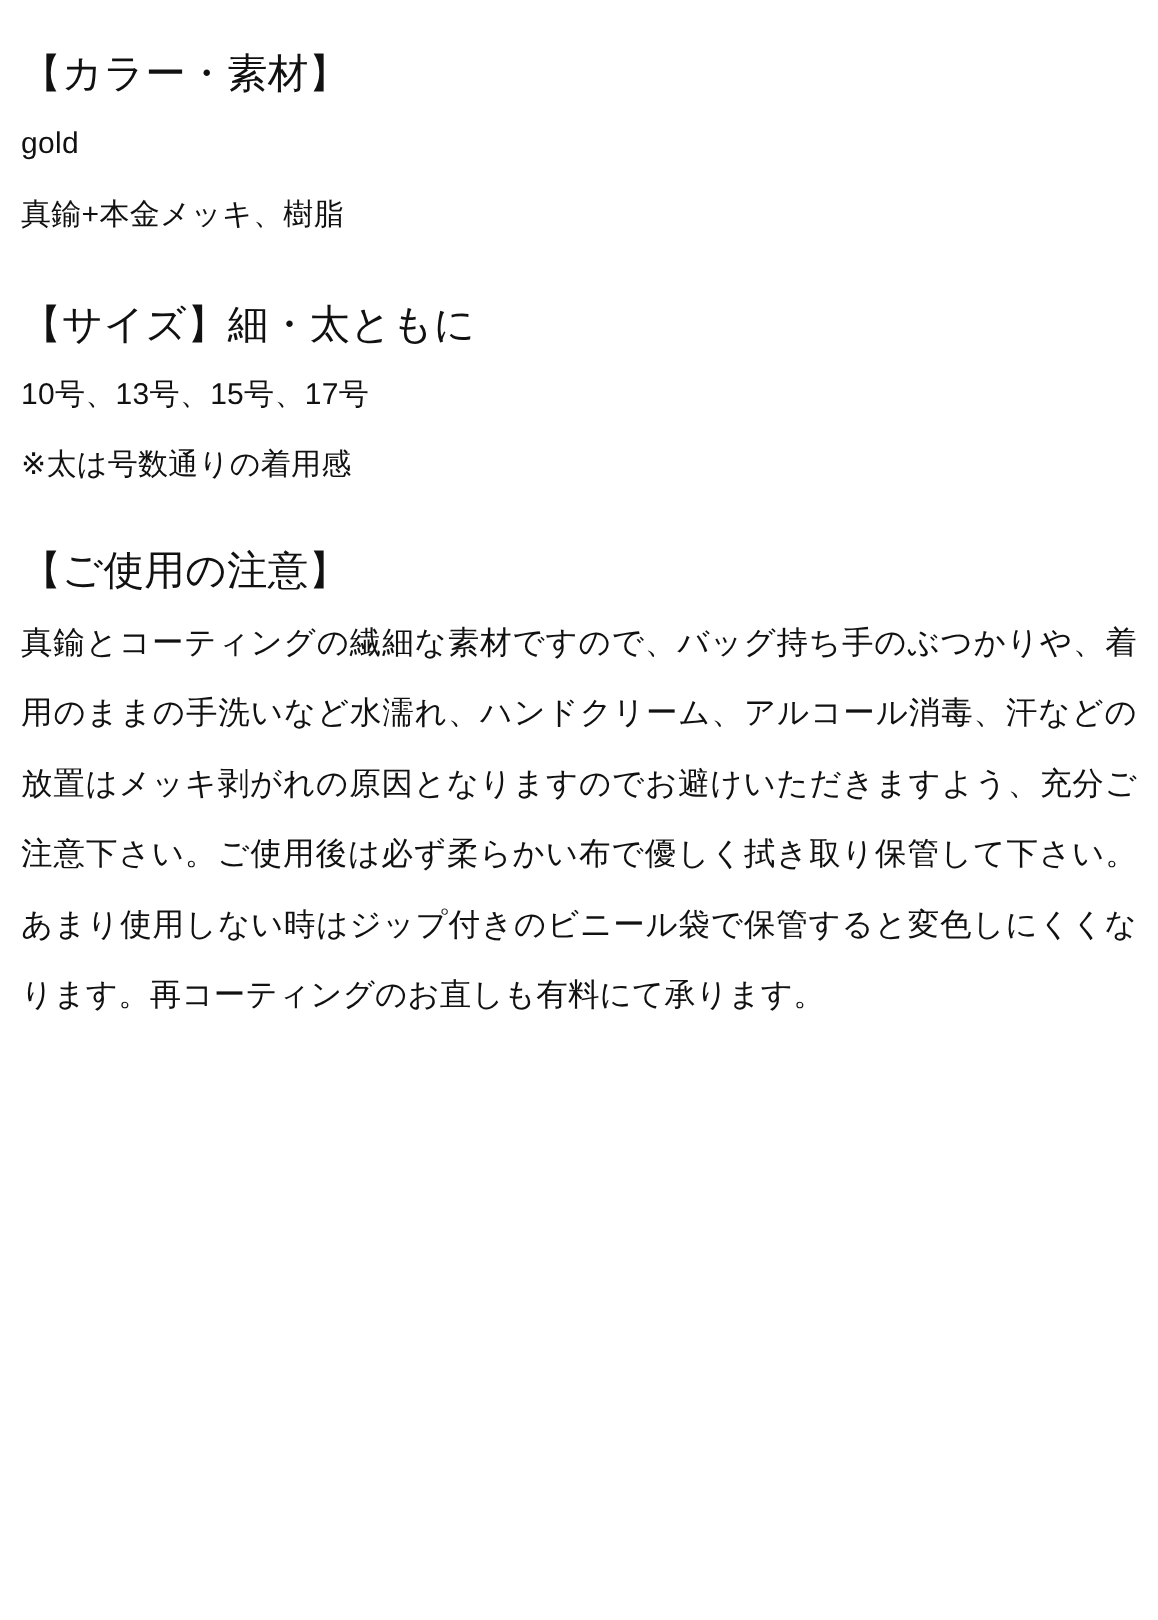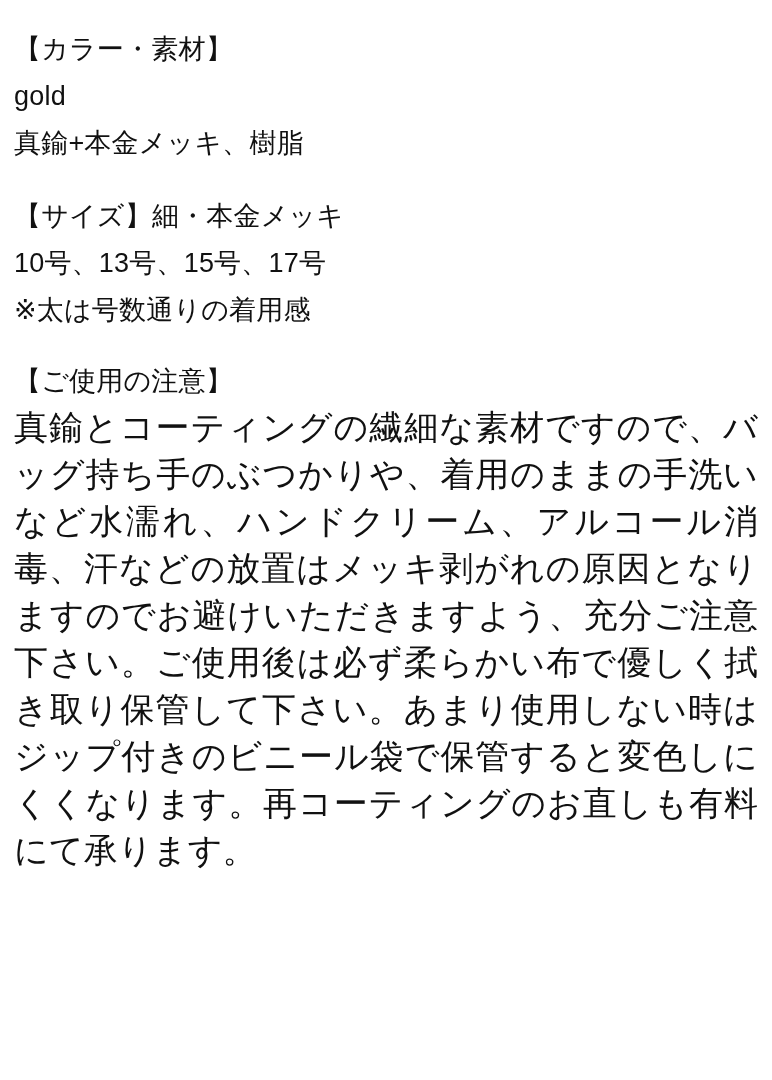--- a/index.html
+++ b/index.html
@@ -22,56 +22,56 @@
     background: #ffffff;
   }
   .block {
     margin: 0 0 26px 0;
   }
   .block:last-child {
     margin-bottom: 0;
     font-family: Liberation Mono, monospace;
   }
   .line {
-    font-size: 27px;
+    font-size: 20px;
     line-height: 47px;
     letter-spacing: 0.2px;
     white-space: pre-wrap;
     word-break: break-all;
     color: #111111;
   }
   .heading {
     font-size: 27px;
     line-height: 47px;
     letter-spacing: 0.2px;
     color: #111111;
   }
   .para {
-    font-size: 34px;
+    font-size: 21px;
     line-height: 47px;
     letter-spacing: 0.1px;
     text-align: justify;
     text-justify: inter-character;
     word-break: break-all;
     color: #111111;
   }
 </style>
 </head>
 <body>
 
 <div class="page">
 
   <div class="block">
     <div class="heading">【カラー・素材】</div>
     <div class="line">gold</div>
     <div class="line">真鍮+本金メッキ、樹脂</div>
   </div>
 
   <div class="block">
-    <div class="heading">【サイズ】細・本金メッキ</div>
+    <div class="heading">【サイズ】細・太ともに</div>
     <div class="line">10号、13号、15号、17号</div>
     <div class="line">※太は号数通りの着用感</div>
   </div>
 
   <div class="block">
   </div>
 
   <div class="block">
     <div class="heading">【ご使用の注意】</div>
     <div class="para">真鍮とコーティングの繊細な素材ですので、バッグ持ち手のぶつかりや、着用のままの手洗いなど水濡れ、ハンドクリーム、アルコール消毒、汗などの放置はメッキ剥がれの原因となりますのでお避けいただきますよう、充分ご注意下さい。ご使用後は必ず柔らかい布で優しく拭き取り保管して下さい。あまり使用しない時はジップ付きのビニール袋で保管すると変色しにくくなります。再コーティングのお直しも有料にて承ります。</div>

